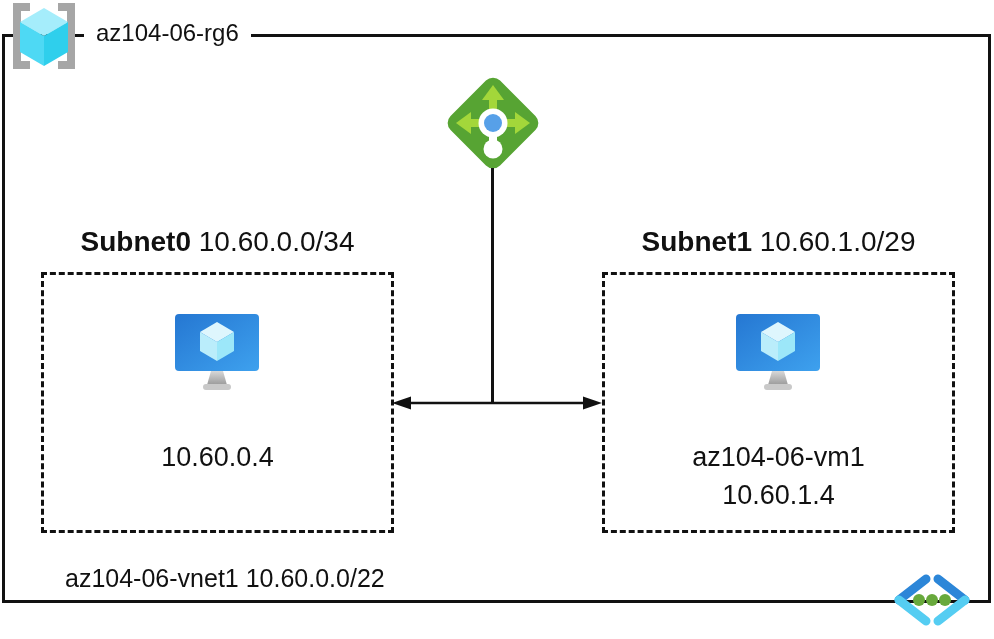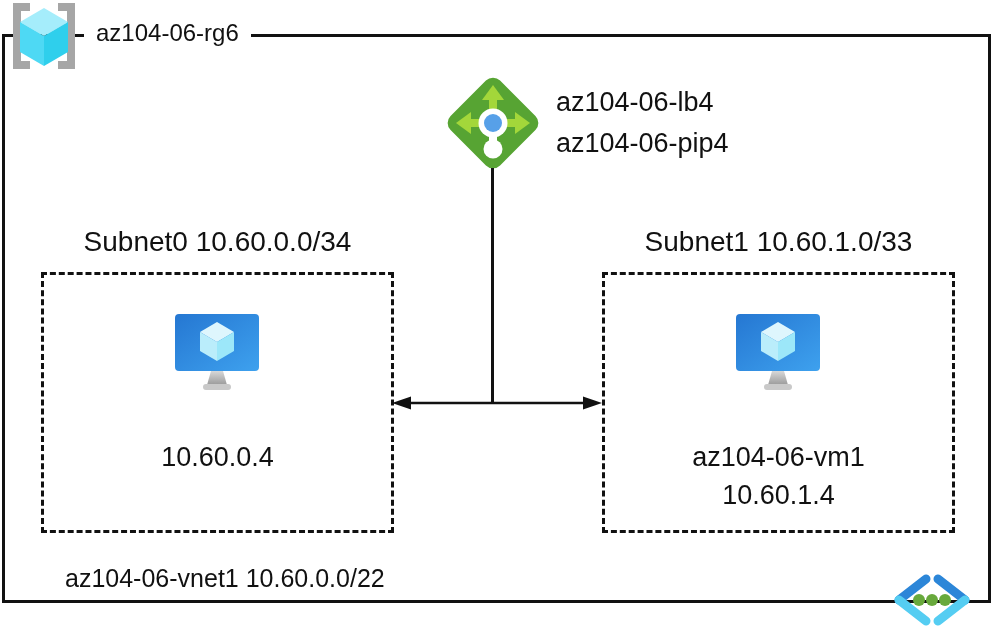--- a/index.html
+++ b/index.html
@@ -35,21 +35,21 @@
     border:3px dashed #111;box-sizing:border-box;
   }
   .subnet-box.s0{left:41px;}
   .subnet-box.s1{left:602px;}
   .subnet-label{
     top:226px;width:353px;text-align:center;
     font-size:28px;white-space:nowrap;
   }
   .subnet-label.s0{left:41px;}
   .subnet-label.s1{left:602px;}
-  .subnet-label .sname{font-weight:400;}
+  .subnet-label .sname{font-weight:700;}
   
   .vm-icon.v0{left:174px;top:312px;}
   .vm-icon.v1{left:735px;top:312px;}
   .vm-labels{
     top:438px;width:353px;text-align:center;
     font-size:27px;line-height:38px;white-space:nowrap;
   }
   .vm-labels.v0{left:41px;}
   .vm-labels.v1{left:602px;}
   
@@ -84,24 +84,20 @@
 
     <rect x="58" y="48" width="18" height="8" fill="#a3d73a"></rect>
     <polygon points="89,52 74,41 74,63" fill="#a3d73a"></polygon>
 
     <rect x="48" y="58" width="8" height="18" fill="#ffffff"></rect>
     <circle cx="52" cy="78" r="9.5" fill="#ffffff"></circle>
     <circle cx="52" cy="52" r="14.5" fill="#ffffff"></circle>
     <circle cx="52" cy="52" r="9" fill="#57a0e8"></circle>
   </svg>
 
-  <div class="abs lb-labels">
-    <div>az104-06-lb4</div>
-    <div>az104-06-pip4</div>
-  </div>
 
   <div class="abs connector-v"></div>
 
   <svg class="abs arrow-h" width="212" height="20" viewBox="0 0 212 20">
     <line x1="14" y1="10" x2="198" y2="10" stroke="#111" stroke-width="2.5"></line>
     <polygon points="1,10 20,3.5 20,16.5" fill="#111"></polygon>
     <polygon points="211,10 192,3.5 192,16.5" fill="#111"></polygon>
   </svg>
 
   <div class="abs subnet-label s0">
@@ -128,21 +124,21 @@
     <polygon points="37,59 49,59 53,73 33,73" fill="url(#st0)"></polygon>
     <rect x="29" y="72" width="28" height="6" rx="3" fill="#c9c9c9"></rect>
   </svg>
 
   <div class="abs vm-labels v0">
     <div>10.60.0.4</div>
   </div>
 
   <div class="abs subnet-label s1">
     <span class="sname">Subnet1</span>
-    <span>10.60.1.0/33</span>
+    <span>10.60.1.0/29</span>
   </div>
   <div class="abs subnet-box s1"></div>
 
   <svg class="abs vm-icon v1" width="86" height="80" viewBox="0 0 86 80">
     <defs>
       <linearGradient id="vmg1" x1="0" y1="0" x2="1" y2="1">
         <stop offset="0" stop-color="#2577d2"></stop>
           <stop offset="1" stop-color="#3ea1ee"></stop>
       </linearGradient>
       <linearGradient id="st1" x1="0" y1="0" x2="0" y2="1">

